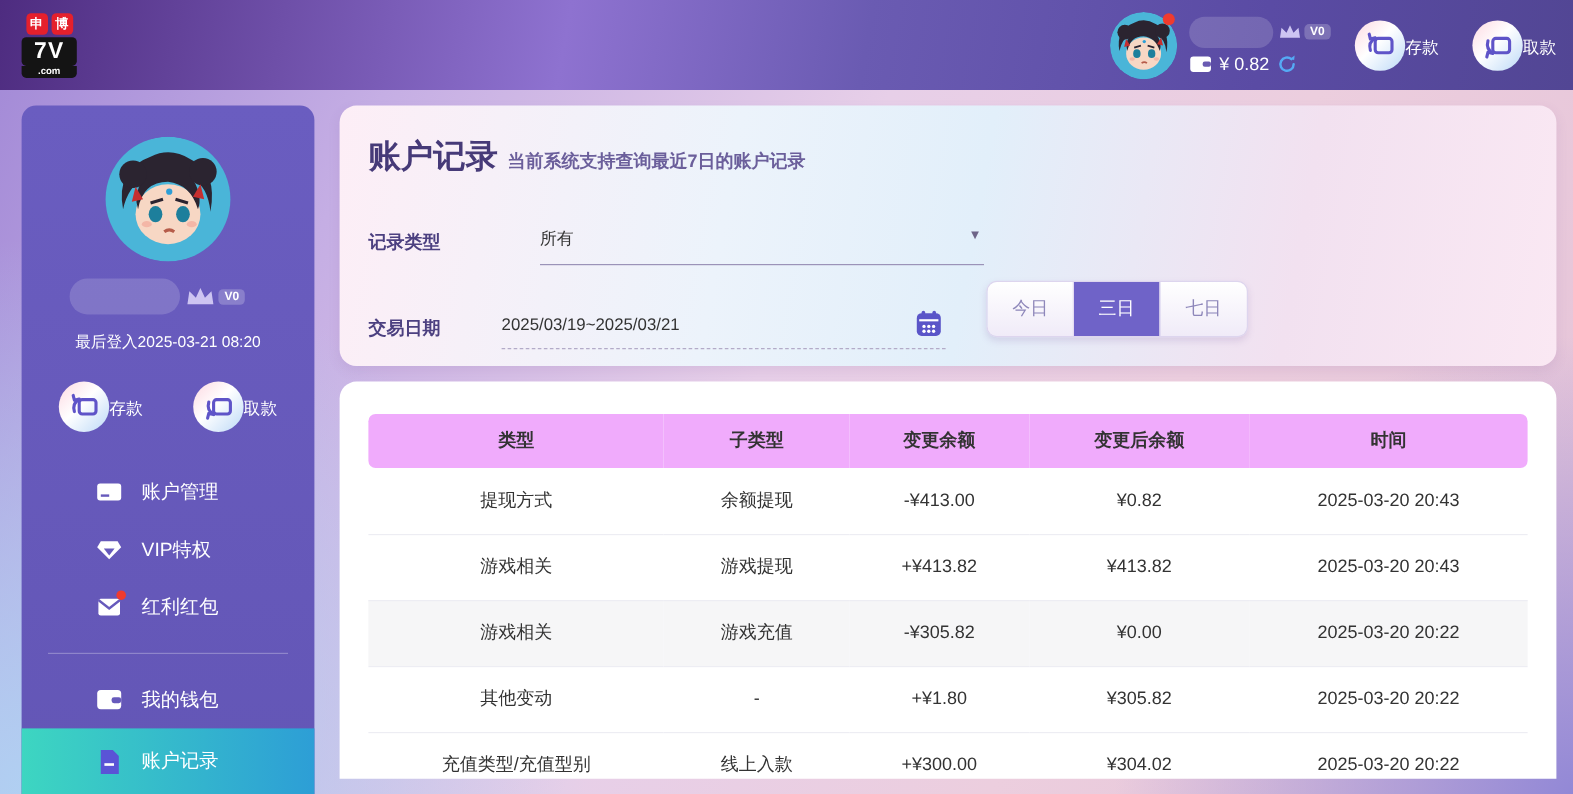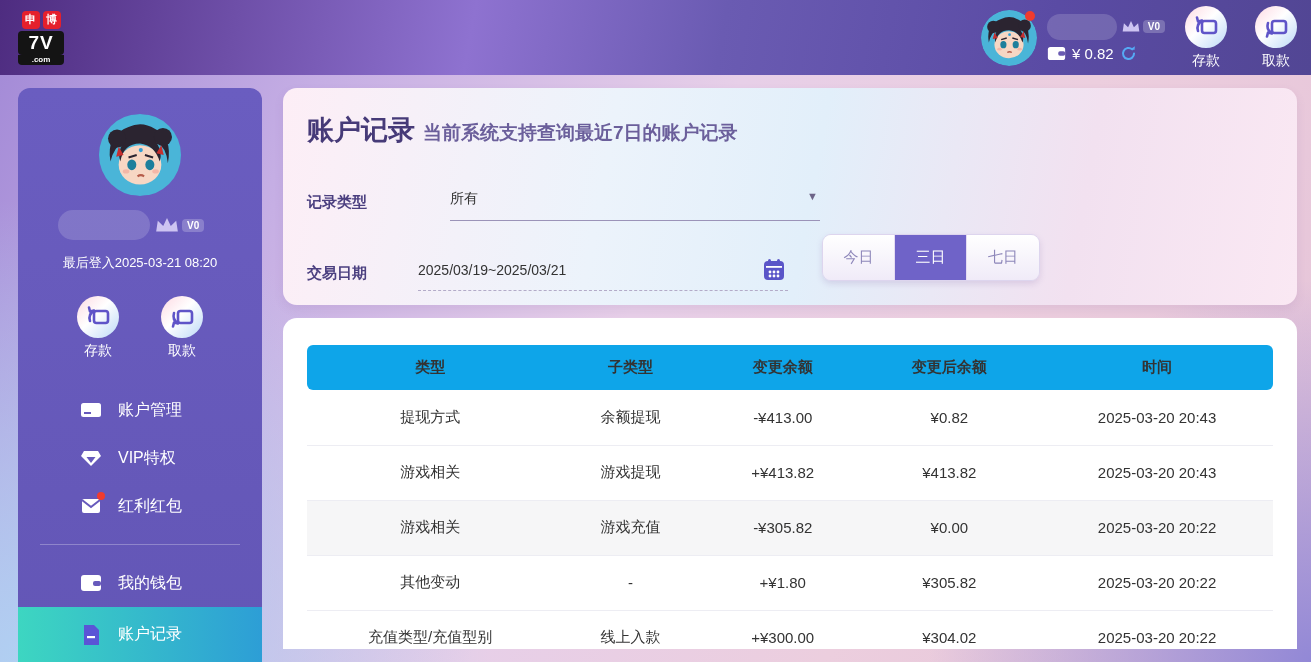--- a/index.html
+++ b/index.html
@@ -32,21 +32,21 @@
     border-radius:50%;background:#f03b2e;}
   .avatar-circle{border-radius:50%;overflow:hidden;display:block;}
   .user-meta{width:118px;margin-right:6px;}
   .user-meta-top{display:flex;align-items:center;}
   .name-blob{width:76px;height:26px;border-radius:13px;background:rgba(255,255,255,.16);}
   .vip-wrap{display:flex;align-items:center;margin-left:4px;}
   .vip-badge{background:rgba(255,255,255,.22);color:#fff;font-size:10px;font-weight:bold;
     border-radius:4px;padding:1px 5px;margin-left:2px;}
   .balance-row{display:flex;align-items:center;margin-top:5px;color:#fff;font-size:15px;}
   .balance-row .amt{margin:0 6px 0 6px;}
-  .circle-btn{display:flex;flex-direction:column;align-items:center;margin:0 12px;cursor:pointer;}
+  .circle-btn{display:flex;flex-direction:row;align-items:center;margin:0 12px;cursor:pointer;}
   .circle-btn .circ{width:42px;height:42px;border-radius:50%;display:flex;align-items:center;justify-content:center;
     background:linear-gradient(135deg,#fdd9e2 0%,#ffffff 45%,#bcd9f7 100%);}
   .circle-btn .lbl{color:#fff;font-size:14px;margin-top:4px;}
   .nav-user .circle-btn{margin:0 14px;}
 
   
   .page{position:relative;height:587px;}
 
   
   .sidebar{position:absolute;left:18px;top:13px;width:244px;height:574px;
@@ -66,21 +66,21 @@
   .menu-divider{height:1px;background:rgba(255,255,255,.28);margin:14px 22px;}
   .mi-dot{position:absolute;right:-3px;top:-3px;width:8px;height:8px;border-radius:50%;background:#f03b2e;}
 
   
   .content{position:absolute;left:283px;top:13px;width:1014px;height:574px;}
   .filter-panel{height:217px;border-radius:14px;padding:24px;position:relative;
     background:linear-gradient(100deg,#fdeef6 0%,#ecf3fb 32%,#e2effa 52%,#f2e1f0 78%,#fae8f3 100%);
     box-shadow:0 4px 10px rgba(120,90,160,.12);}
   .panel-title-row{display:flex;align-items:baseline;}
   .panel-title{font-size:27px;font-weight:bold;color:#463a78;}
-  .panel-subtitle{font-size:19px;color:#6b5f9b;margin-left:8px;font-weight:bold;}
+  .panel-subtitle{font-size:15px;color:#6b5f9b;margin-left:8px;font-weight:bold;}
   .filter-row{position:absolute;left:24px;display:flex;align-items:center;}
   .filter-row.r1{top:96px;gap:32px;}
   .filter-row.r2{top:168px;}
   .filter-label{width:111px;font-size:15px;color:#4c4080;font-weight:bold;}
   .filter-field{width:370px;position:relative;font-size:14px;color:#333;padding:6px 0 12px 0;}
   .filter-field.solid{border-bottom:1px solid #9b93b8;}
   .filter-field.dashed{border-bottom:1px dashed #b3abc8;}
   .field-right{position:absolute;right:2px;top:2px;}
   .dd-arrow{color:#6d6488;font-size:11px;top:6px;}
   .day-group{position:absolute;left:539px;top:146px;display:flex;border-radius:9px;overflow:hidden;
@@ -88,21 +88,21 @@
   .day-btn{width:72px;height:45px;display:flex;align-items:center;justify-content:center;
     font-size:15px;color:#8e87ba;cursor:pointer;
     background:linear-gradient(180deg,#ffffff 0%,#f0ebf8 100%);border-right:1px solid #e4dcf2;}
   .day-btn:last-child{border-right:none;}
   .day-btn.active{background:#6f63c8;color:#fff;}
 
   .table-panel{margin-top:13px;background:#fff;border-radius:14px 14px 0 0;padding:27px 24px 0 24px;height:331px;}
   table.rec{width:100%;border-collapse:collapse;table-layout:fixed;}
   table.rec col.c1{width:25.5%;} table.rec col.c2{width:16%;} table.rec col.c3{width:15.5%;}
   table.rec col.c4{width:19%;} table.rec col.c5{width:24%;}
-  table.rec th{background:#0ea5e9;height:45px;font-size:15px;color:#333;font-weight:bold;text-align:center;}
+  table.rec th{background:#f0abfc;height:45px;font-size:15px;color:#333;font-weight:bold;text-align:center;}
   table.rec th:first-child{border-radius:6px 0 0 6px;}
   table.rec th:last-child{border-radius:0 6px 6px 0;}
   table.rec td{height:55px;text-align:center;font-size:15px;color:#333;border-bottom:1px solid #ededf3;}
   table.rec tr.shade td{background:#f6f6f7;}
   td.red{color:#e81b1b;}
   td.purple{color:#6f66d4;}
 
   .icon-svg{display:block;}
 </style>
 </head>

